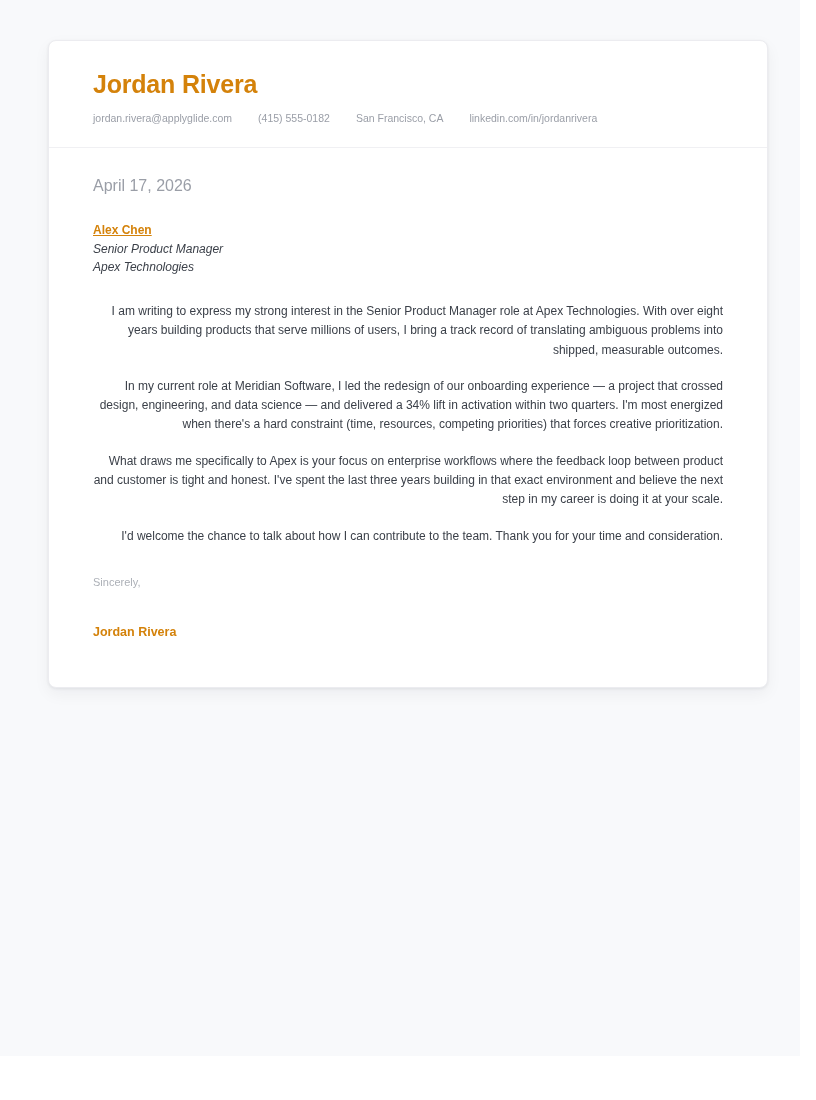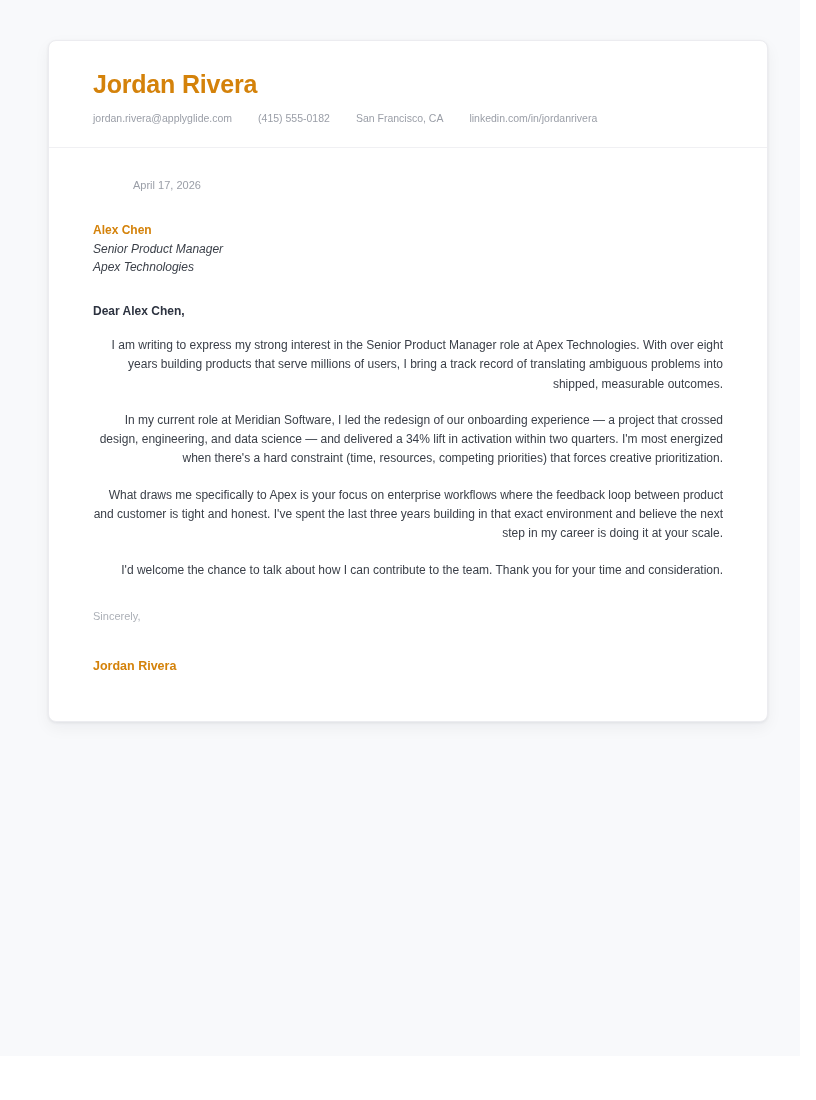--- a/index.html
+++ b/index.html
@@ -66,37 +66,37 @@
     color: #9a9ea7;
     white-space: nowrap;
   }
 
   
   .letter-body {
     padding: 30px 44px 46px 44px;
   }
 
   .letter-date {
-    font-size: 11px;
+    font-size: 16px;
     line-height: 15px;
     color: #9a9ea7;
     margin-bottom: 28px;
-    margin-left: 40px;
   }
 
   .recipient-block {
     margin-bottom: 26px;
   }
 
   .recipient-name {
     font-size: 12px;
     line-height: 18px;
     font-weight: bold;
     color: #d4820a;
     margin-bottom: 1px;
+    text-decoration: underline;
   }
 
   .recipient-line {
     font-size: 12px;
     line-height: 18px;
     color: #3b4049;
     font-style: italic;
   }
 
   .salutation {
@@ -161,21 +161,20 @@
     <section class="letter-body">
 
       <div class="letter-date">April 17, 2026</div>
 
       <div class="recipient-block">
         <div class="recipient-name">Alex Chen</div>
         <div class="recipient-line">Senior Product Manager</div>
         <div class="recipient-line">Apex Technologies</div>
       </div>
 
-      <div class="salutation">Dear Alex Chen,</div>
 
       <div class="letter-paragraphs">
         <p class="letter-paragraph">I am writing to express my strong interest in the Senior Product Manager role at Apex Technologies. With over eight years building products that serve millions of users, I bring a track record of translating ambiguous problems into shipped, measurable outcomes.</p>
         <p class="letter-paragraph">In my current role at Meridian Software, I led the redesign of our onboarding experience — a project that crossed design, engineering, and data science — and delivered a 34% lift in activation within two quarters. I'm most energized when there's a hard constraint (time, resources, competing priorities) that forces creative prioritization.</p>
         <p class="letter-paragraph">What draws me specifically to Apex is your focus on enterprise workflows where the feedback loop between product and customer is tight and honest. I've spent the last three years building in that exact environment and believe the next step in my career is doing it at your scale.</p>
         <p class="letter-paragraph">I'd welcome the chance to talk about how I can contribute to the team. Thank you for your time and consideration.</p>
       </div>
 
       <div class="closing-line">Sincerely,</div>
 

